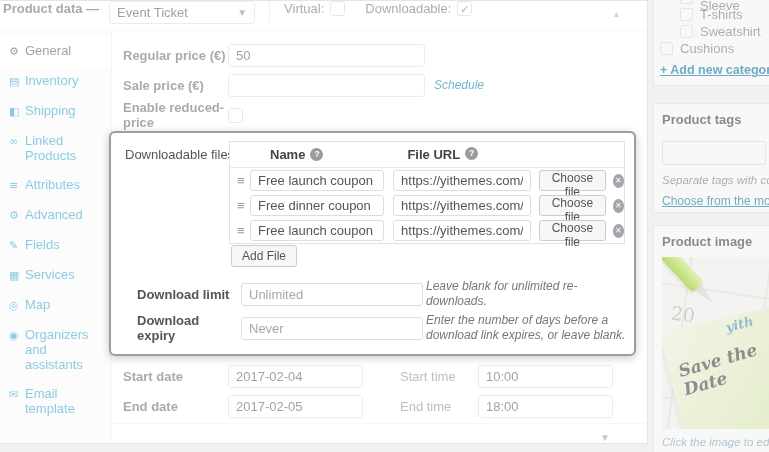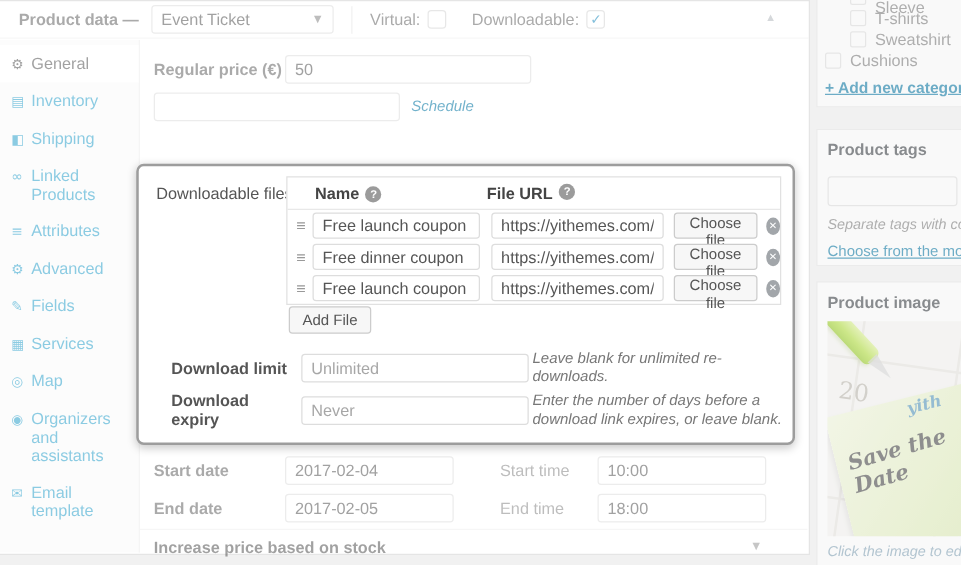--- a/index.html
+++ b/index.html
@@ -8,21 +8,21 @@
     position:relative; overflow:hidden;
     background:#f1f1f1;
     font-family:"Liberation Sans", sans-serif;
     font-size:13px; color:#555;
   }
   .dim { opacity:.55; }
 
   
   .metabox { position:absolute; left:-2px; top:0; width:650px; height:444px;
              background:#fff; border:1px solid #e5e5e5; }
-  .mb-header { position:relative; height:30px; display:flex; align-items:center; padding-left:16px;
+  .mb-header { position:relative; height:30px; display:flex; align-items:flex-start; padding-left:4px;
                border-bottom:1px solid #f1f1f1; }
   .mb-title { font-weight:bold; color:#666; margin-right:10px; white-space:nowrap; }
   .select { display:inline-flex; align-items:center; justify-content:space-between;
             width:146px; height:23px; border:1px solid #ddd; border-radius:3px;
             padding:0 7px; background:#fff; color:#555; cursor:pointer; }
   .sel-arrow { color:#888; font-size:10px; margin-left:6px; }
   .vsep { width:1px; height:22px; background:#e5e5e5; margin:0 10px 0 14px; }
   .cb-label { color:#666; margin:0 6px 0 4px; white-space:nowrap; }
   .checkbox { display:inline-block; width:15px; height:15px; border:1px solid #d5d5d5;
               border-radius:3px; background:#fff; margin-right:16px; text-align:center;
@@ -50,21 +50,21 @@
               font-size:12px; cursor:pointer; }
 
   
   .highlight { position:absolute; left:110px; top:130px; width:527px; height:225px;
                background:#fff; border:2px solid #9d9d9d; border-radius:6px;
                box-shadow:0 2px 8px rgba(0,0,0,.22); z-index:3; }
   .hl-label { position:absolute; color:#555; }
   .lbl-files { left:14px; top:14px; }
   .ftable { position:absolute; left:118px; top:8px; width:396px; border:1px solid #e1e1e1; background:#fff; }
   .ft-head { display:flex; align-items:center; height:26px; border-bottom:1px solid #e8e8e8; }
-  .ft-name-h { margin-left:22px; font-weight:bold; color:#444; display:flex; align-items:flex-end; }
+  .ft-name-h { margin-left:40px; font-weight:bold; color:#444; display:flex; align-items:center; }
   .ft-url-h { margin-left:84px; font-weight:bold; color:#444; display:flex; }
   .help { display:inline-block; width:13px; height:13px; border-radius:50%; background:#9b9b9b;
           color:#fff; font-size:9px; font-weight:bold; text-align:center; line-height:13px;
           margin-left:5px; cursor:pointer; }
   .ft-row { display:flex; align-items:center; height:25px; }
   .drag { width:10px; margin-left:7px; color:#999; font-size:13px; cursor:grab; }
   .fname { width:134px; margin-left:5px; height:21px; }
   .furl  { width:138px; margin-left:9px; height:21px; }
   .choose { margin-left:8px; height:21px; padding:0 8px; background:#f7f7f7; border:1px solid #ccc;
             border-radius:3px; font:12px "Liberation Sans", sans-serif; color:#555; cursor:pointer; }
@@ -200,22 +200,27 @@
       <span>Email template</span>
     </div>
   </div>
 
   <div class="form-top dim">
     <div class="frow">
       <span class="flabel">Regular price (€)</span>
       <input class="tinput w-main" value="50" style="">
     </div>
     <div class="frow">
+      <span class="flabel">Sale price (€)</span>
       <input class="tinput w-main" style="">
       <a class="schedule">Schedule</a>
+    </div>
+    <div class="frow">
+      <span class="flabel">Enable reduced-price</span>
+      <span class="checkbox"></span>
     </div>
   </div>
 
   <div class="highlight">
     <span class="hl-label lbl-files">Downloadable files</span>
 
     <div class="ftable">
       <div class="ft-head">
         <span class="ft-name-h">
           <span>Name</span>
@@ -271,21 +276,20 @@
       <span class="flabel2">Start time</span>
       <input class="tinput w-date" value="10:00" style="">
     </div>
     <div class="frow">
       <span class="flabel">End date</span>
       <input class="tinput w-date" value="2017-02-05" style="">
       <span class="flabel2">End time</span>
       <input class="tinput w-date" value="18:00" style="">
     </div>
     <div class="inc-row">
-      <span class="inc-label">Increase price based on stock</span>
       <span class="inc-arrow">▼</span>
     </div>
   </div>
 </div>
 
 <div class="sidebox box-cats dim">
   <div class="cat-item sub">
     <span class="cat-cb"></span>
     <span>Long Sleeve</span>
   </div>

